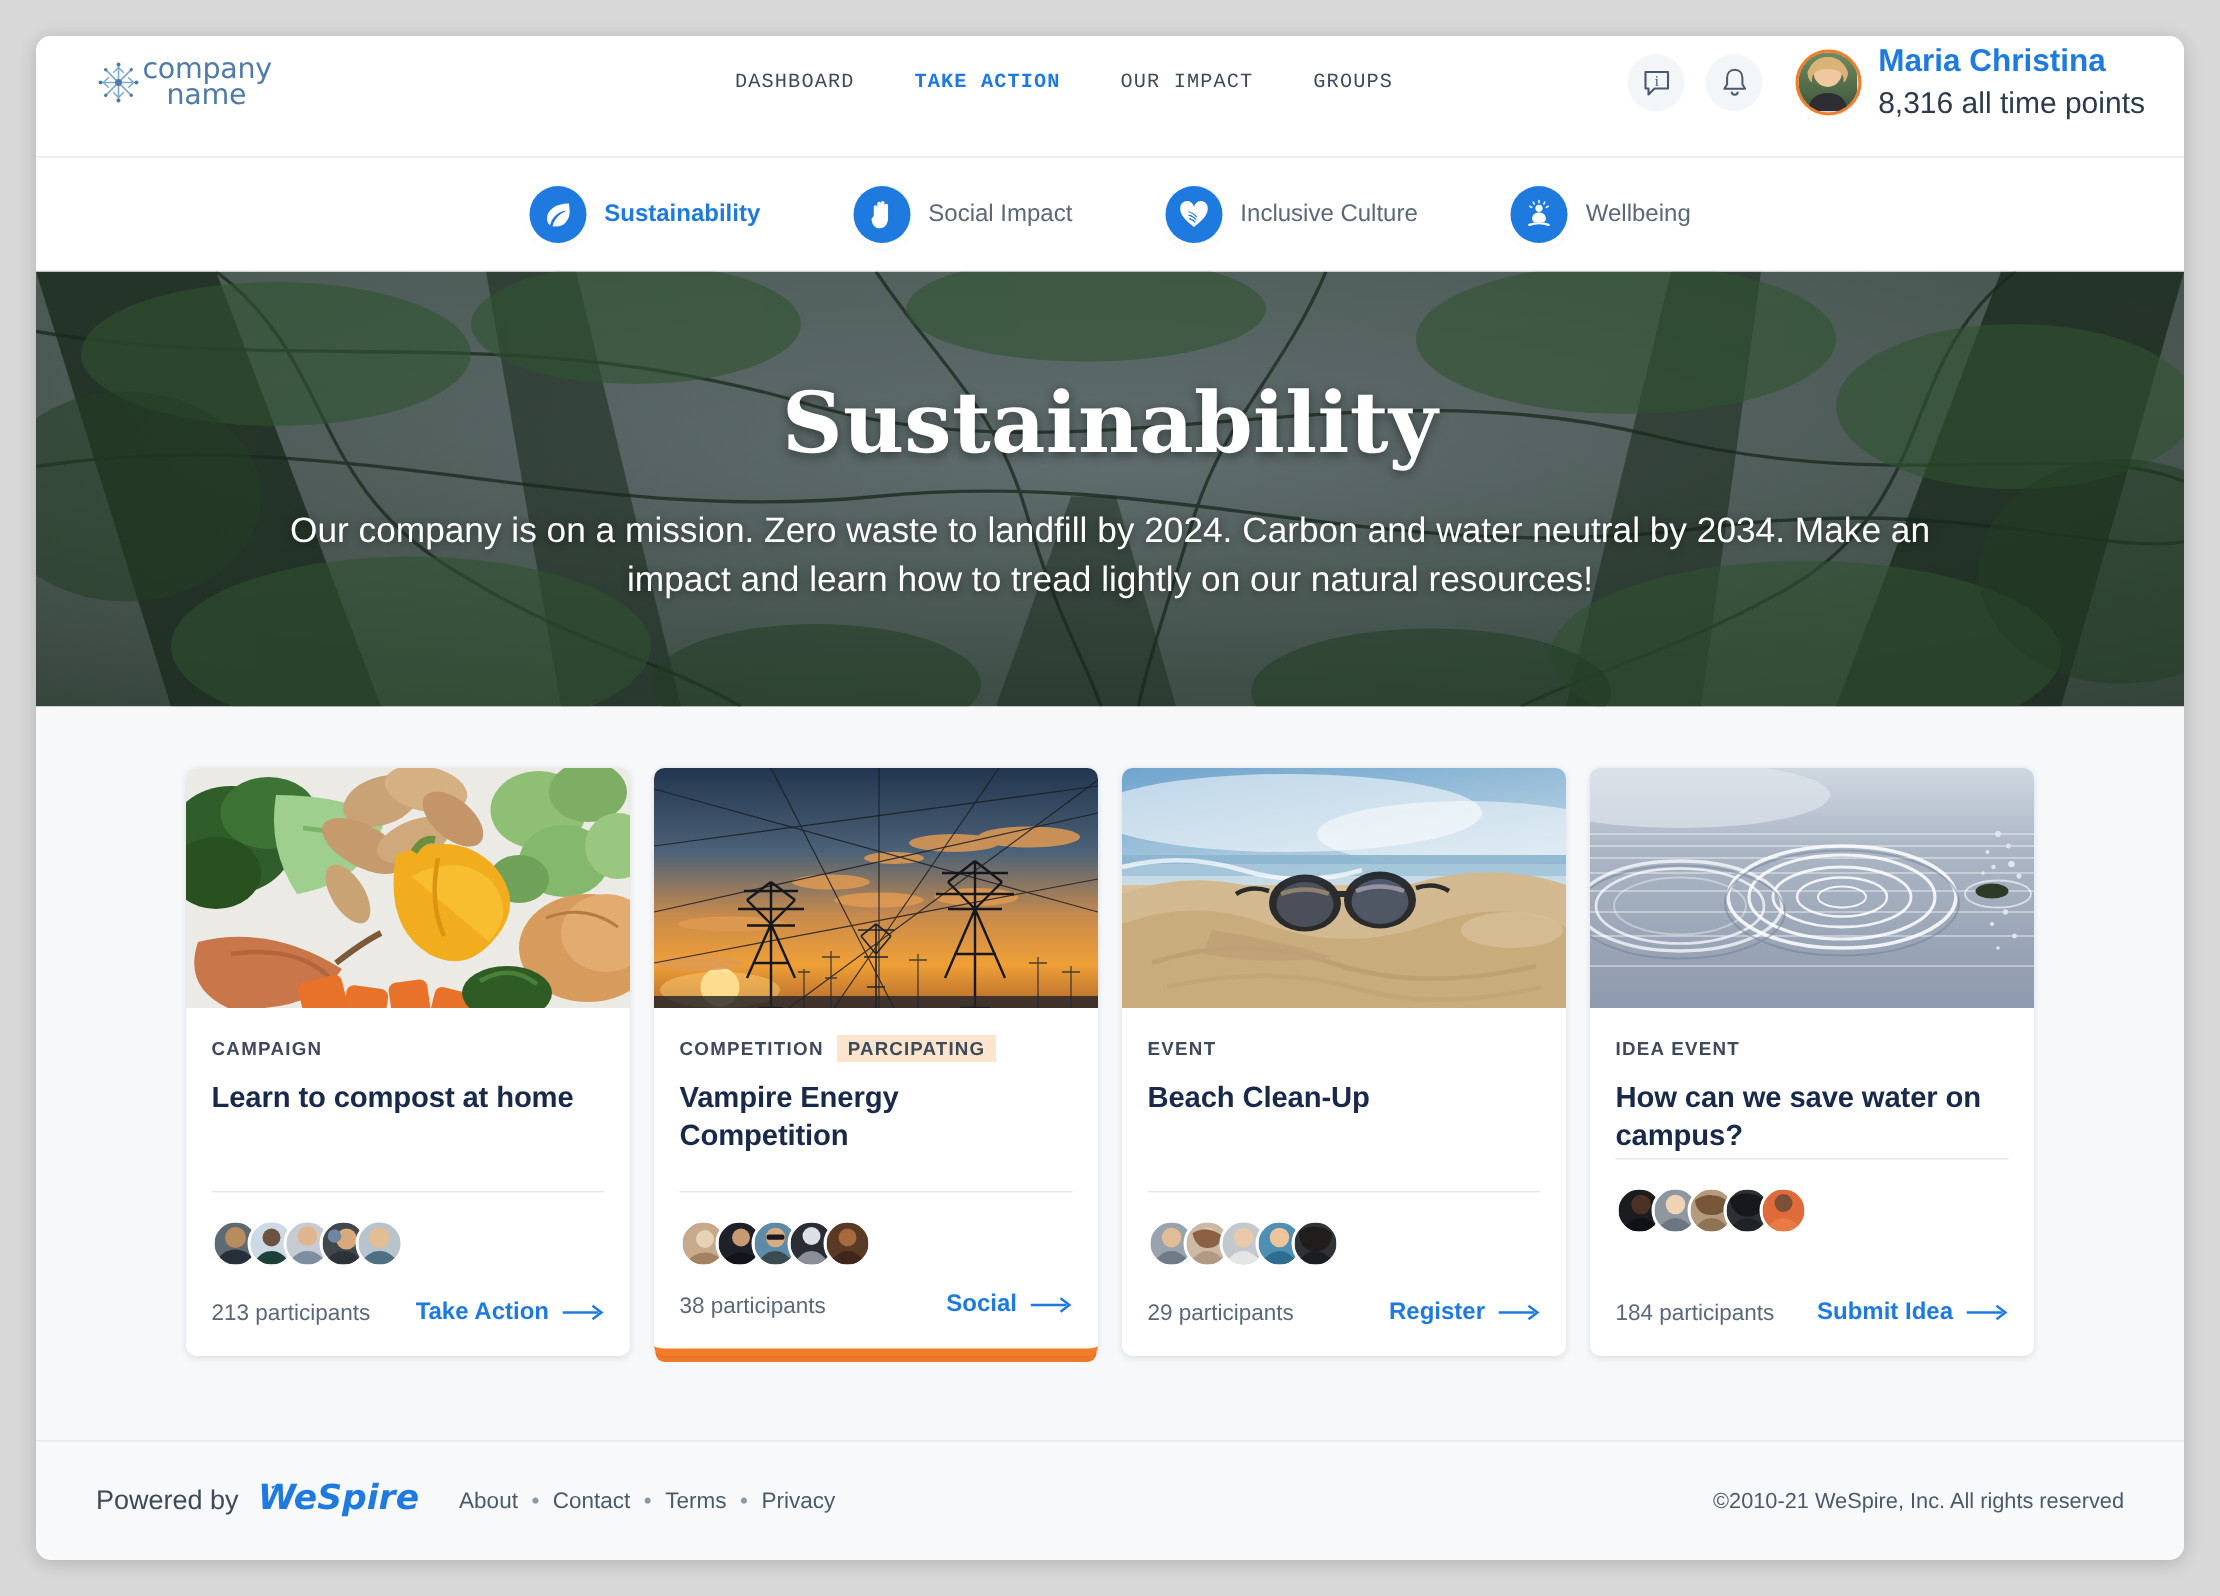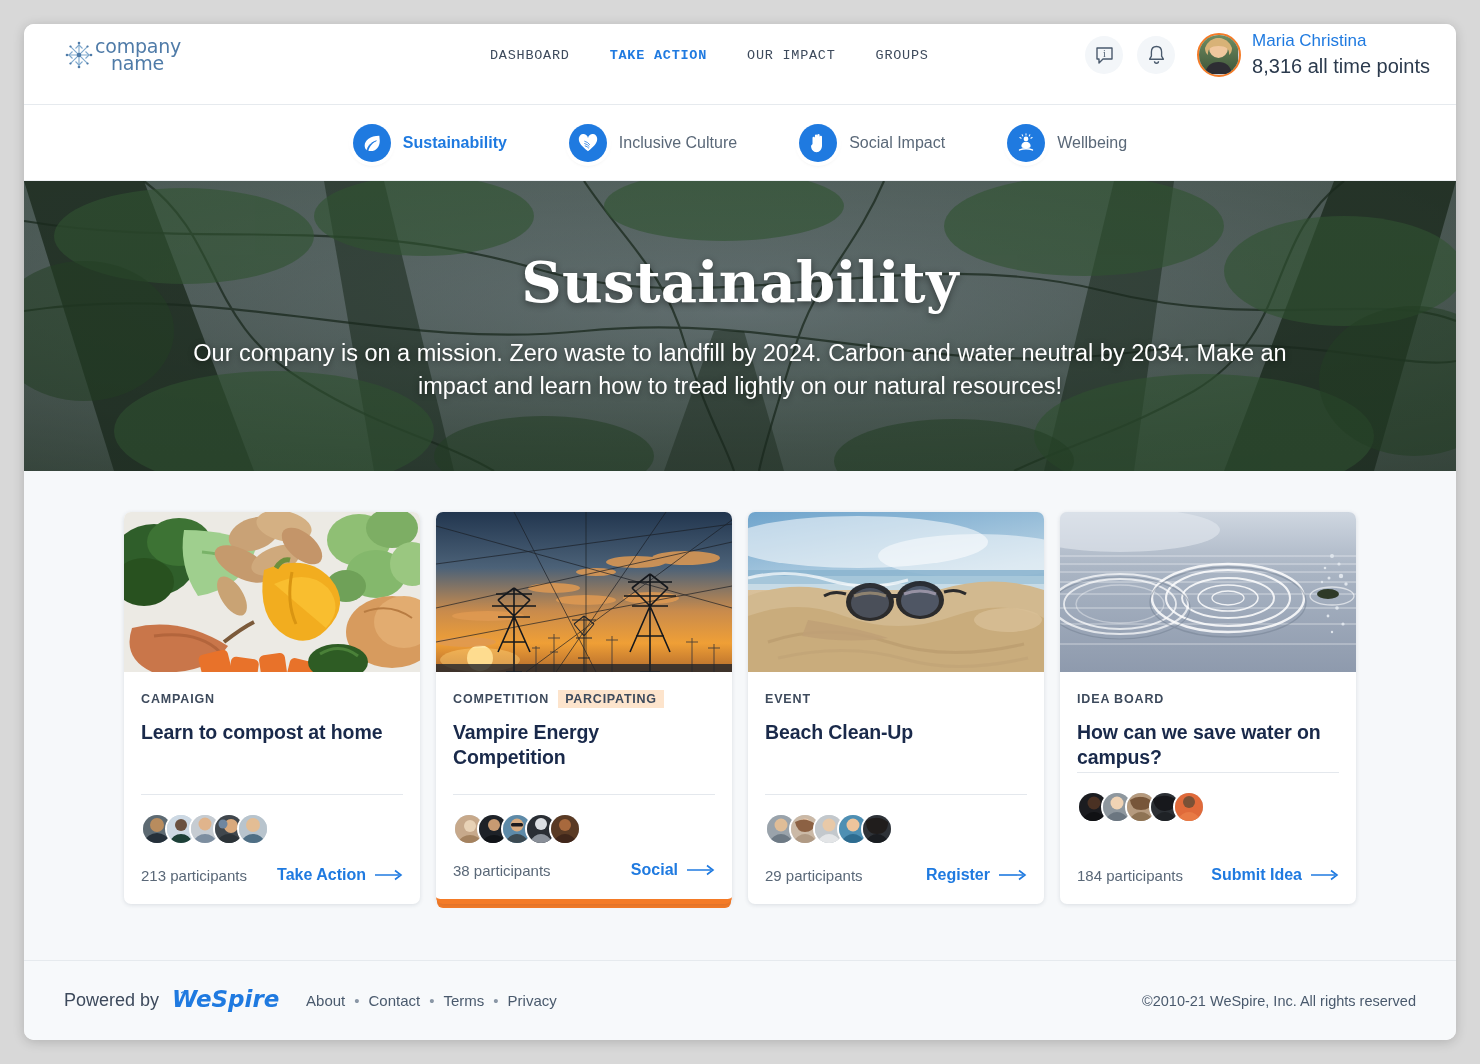--- a/index.html
+++ b/index.html
@@ -86,21 +86,21 @@
   .avatar-ring {
     width: 44px; height: 44px;
     border-radius: 50%;
     border: 2.5px solid #f47b27;
     overflow: hidden;
     flex: 0 0 44px;
     background: #cdd6df;
     position: relative;
   }
   .user-names { line-height: 1.35; }
-  .user-name { font-size: 17px; color: #1f7ae0; font-weight: 400; }
+  .user-name { font-size: 21px; color: #1f7ae0; font-weight: 700; }
   .user-points { font-size: 20px; color: #2b3a4d; }
 
   
   .category-bar {
     height: 76px;
     flex: 0 0 76px;
     background: #ffffff;
     display: flex;
     align-items: center;
     justify-content: center;
@@ -335,38 +335,38 @@
           <path d="M20 4 C10 4 4 9 4 15 c0 2 1 4 2.5 5 C8 14 12 11 17 9.5 C13 12 9.5 15 8 20.5 c7 1.5 12.5-3 12.5-11 Z" fill="#ffffff"></path>
           <path d="M6.5 20 C8 14 12 11 17 9.5" fill="none" stroke="#1f7ae0" stroke-width="0.9"></path>
         </svg>
       </span>
       <span class="cat-label">Sustainability</span>
     </div>
 
     <div class="cat-item">
       <span class="cat-icon">
         <svg width="22" height="22" viewBox="0 0 24 24">
+          <path d="M6 13 V6.5 a1.3 1.3 0 0 1 2.6 0 V12 V4 a1.3 1.3 0 0 1 2.6 0 V12 V3.5 a1.3 1.3 0 0 1 2.6 0 V12 V5.5 a1.3 1.3 0 0 1 2.6 0 V14.5 c0 4.5-2.5 7.5-6 7.5 s-6-3-6-7 Z" fill="#ffffff"></path>
+        </svg>
+      </span>
+      <span class="cat-label">Social Impact</span>
+    </div>
+
+    <div class="cat-item">
+      <span class="cat-icon">
+        <svg width="22" height="22" viewBox="0 0 24 24">
           <path d="M12 21 C4 15 2 11 2 8 a5 5 0 0 1 10-1.5 A5 5 0 0 1 22 8 c0 3-2 7-10 13 Z" fill="#ffffff"></path>
           <g stroke="#1f7ae0" stroke-width="0.9" fill="none">
             <path d="M8 10 q4 1 6 4"></path>
               <path d="M8 12.5 q4 1 5.5 3.5"></path>
               <path d="M8.5 15 q3 0.8 4.5 2.8"></path>
           </g>
         </svg>
       </span>
       <span class="cat-label">Inclusive Culture</span>
-    </div>
-
-    <div class="cat-item">
-      <span class="cat-icon">
-        <svg width="22" height="22" viewBox="0 0 24 24">
-          <path d="M6 13 V6.5 a1.3 1.3 0 0 1 2.6 0 V12 V4 a1.3 1.3 0 0 1 2.6 0 V12 V3.5 a1.3 1.3 0 0 1 2.6 0 V12 V5.5 a1.3 1.3 0 0 1 2.6 0 V14.5 c0 4.5-2.5 7.5-6 7.5 s-6-3-6-7 Z" fill="#ffffff"></path>
-        </svg>
-      </span>
-      <span class="cat-label">Social Impact</span>
     </div>
 
     <div class="cat-item">
       <span class="cat-icon">
         <svg width="22" height="22" viewBox="0 0 24 24">
           <circle cx="12" cy="7.5" r="2.6" fill="#ffffff"></circle>
           <path d="M12 10.5 c-3 0-5 2-5 4.5 0 1.5 1 2.5 2.5 2.5 h5 c1.5 0 2.5-1 2.5-2.5 0-2.5-2-4.5-5-4.5Z" fill="#ffffff"></path>
           <path d="M5 19.5 q7-2.5 14 0" fill="none" stroke="#ffffff" stroke-width="1.7" stroke-linecap="round"></path>
           <g stroke="#ffffff" stroke-width="1.1" stroke-linecap="round">
             <line x1="12" y1="1.8" x2="12" y2="3.4"></line>
@@ -774,21 +774,21 @@
                 <circle cx="277" cy="96" r="1.8"></circle>
                 <circle cx="268" cy="104" r="1.4"></circle>
               <circle cx="283" cy="112" r="1.6"></circle>
                 <circle cx="272" cy="120" r="1.2"></circle>
             </g>
             <ellipse cx="272" cy="84" rx="22" ry="9" fill="none" stroke="#ffffff" stroke-width="1.3" opacity="0.6"></ellipse>
           </svg>
         </div>
         <div class="card-body">
           <div class="card-meta">
-            <span class="card-type">IDEA BOARD</span>
+            <span class="card-type">IDEA EVENT</span>
           </div>
           <div class="card-title">How can we save water on campus?</div>
           <div class="card-sep" style="margin-top:0"></div>
           <div class="avatars">
             <span class="av"><svg width="28" height="28" viewBox="0 0 28 28">
                   <rect width="28" height="28" fill="#1b1c20"></rect>
                   <circle cx="15" cy="10" r="6.5" fill="#4a3123"></circle>
                   <path d="M2 28 q6-9 13-9 t13 9Z" fill="#101114"></path>
                 </svg></span>
             <span class="av"><svg width="28" height="28" viewBox="0 0 28 28">

